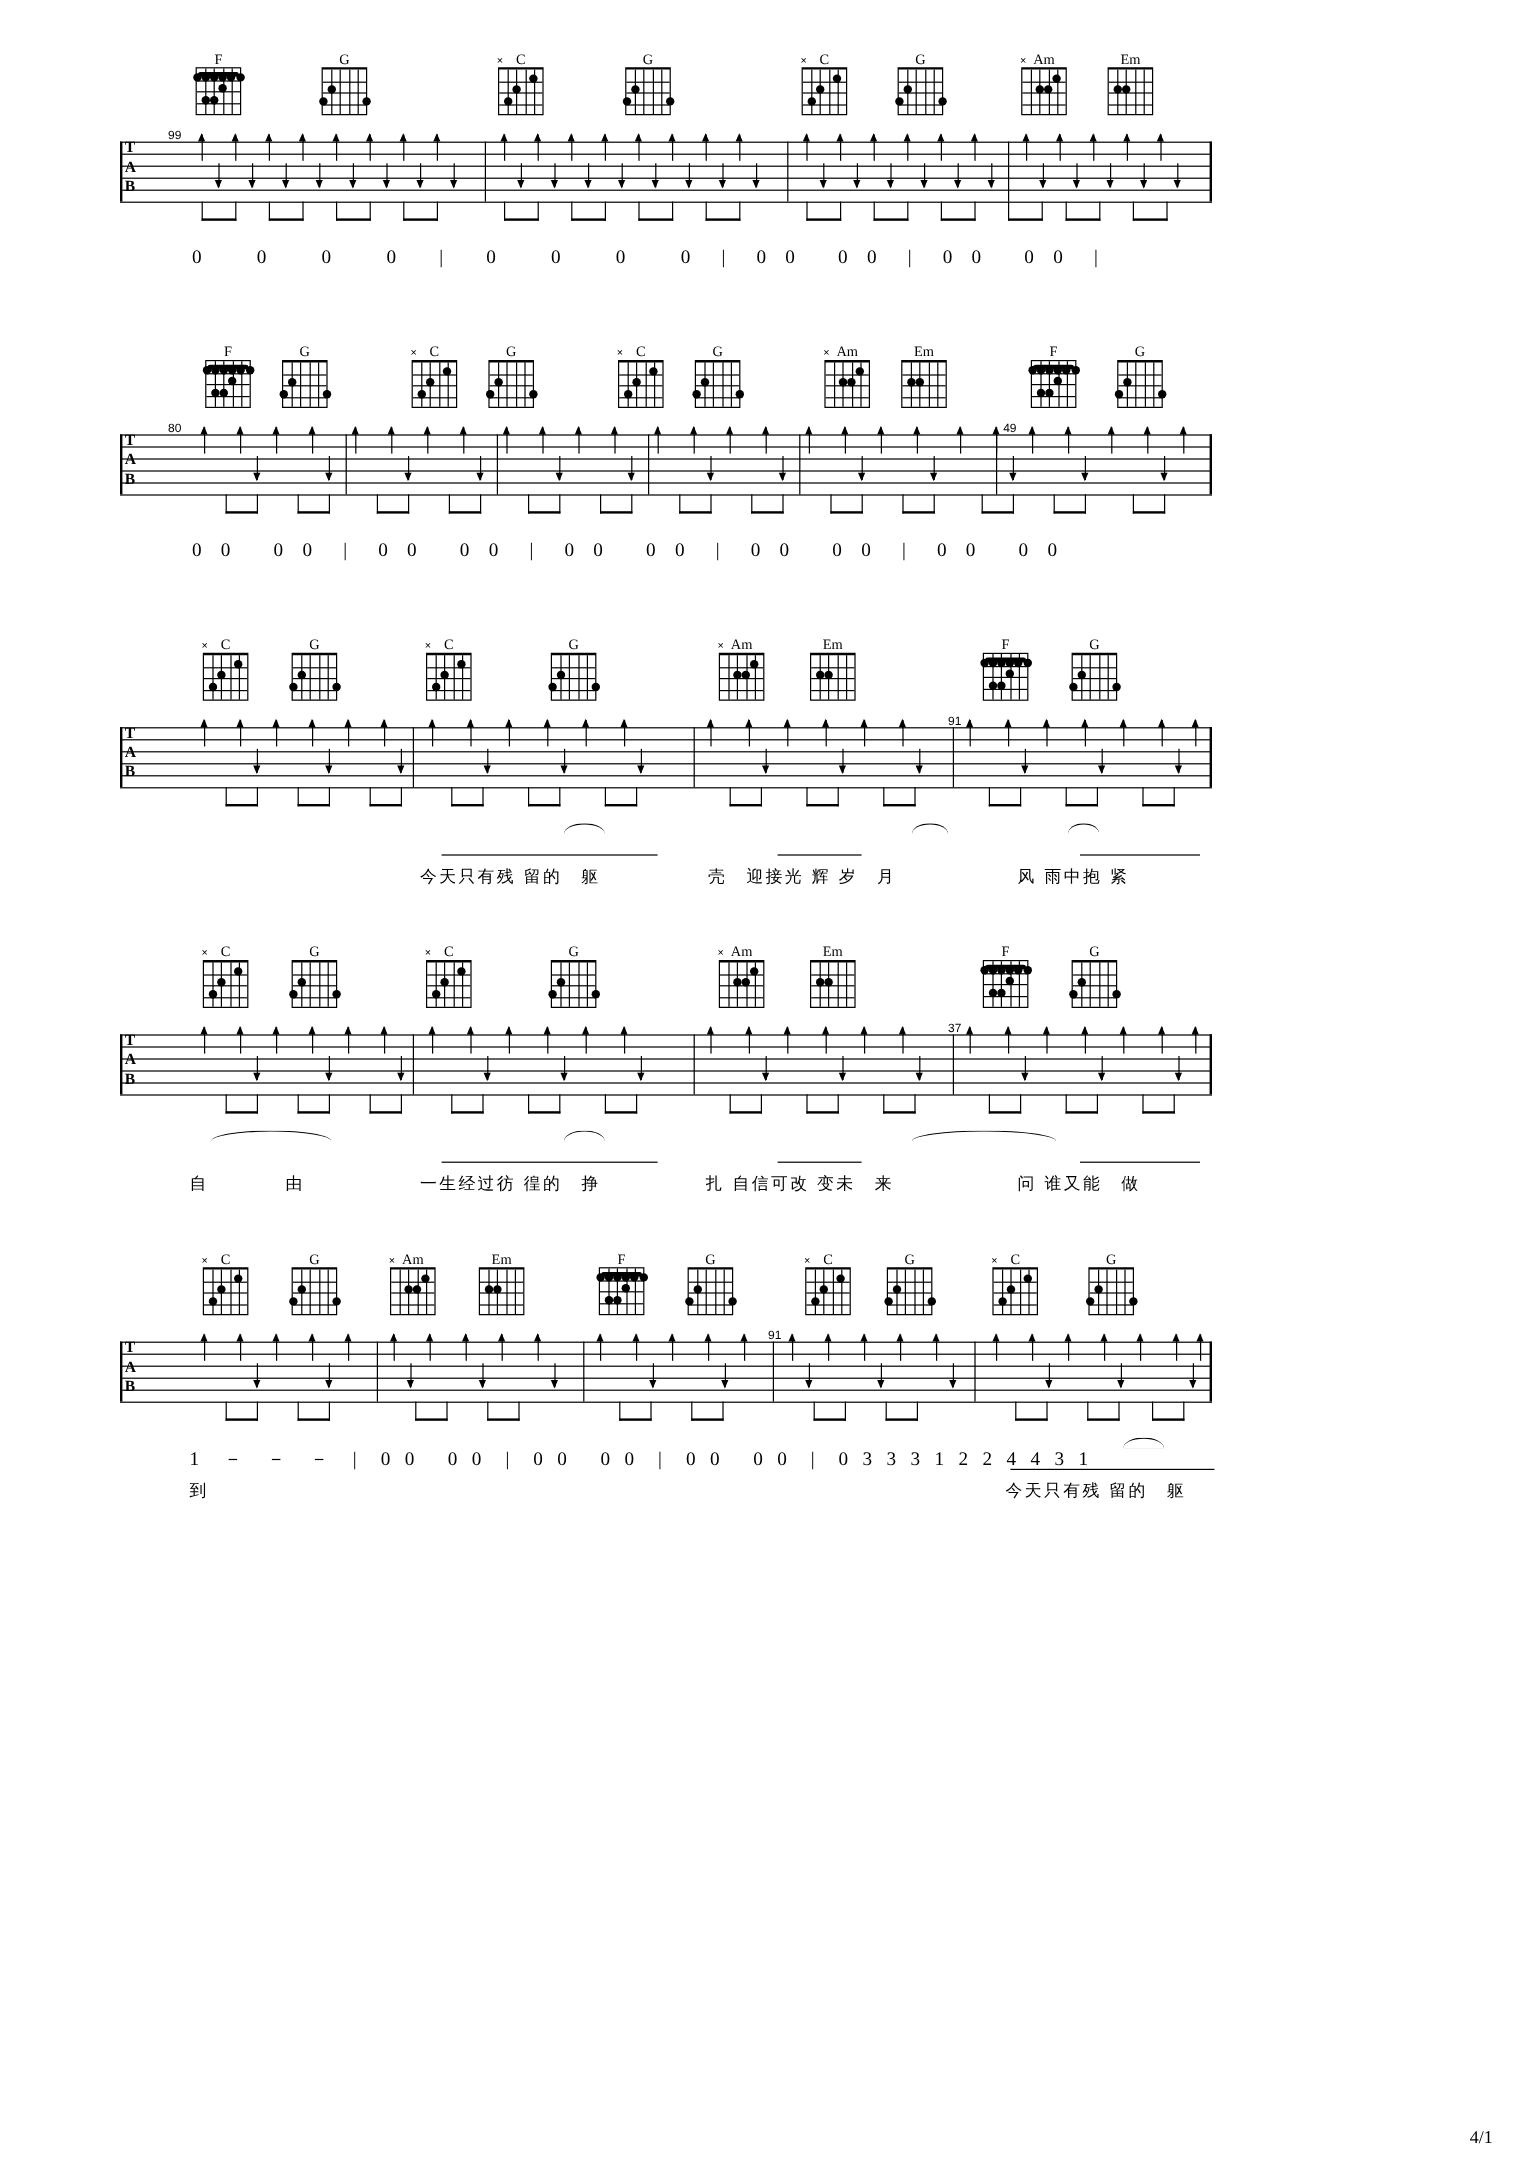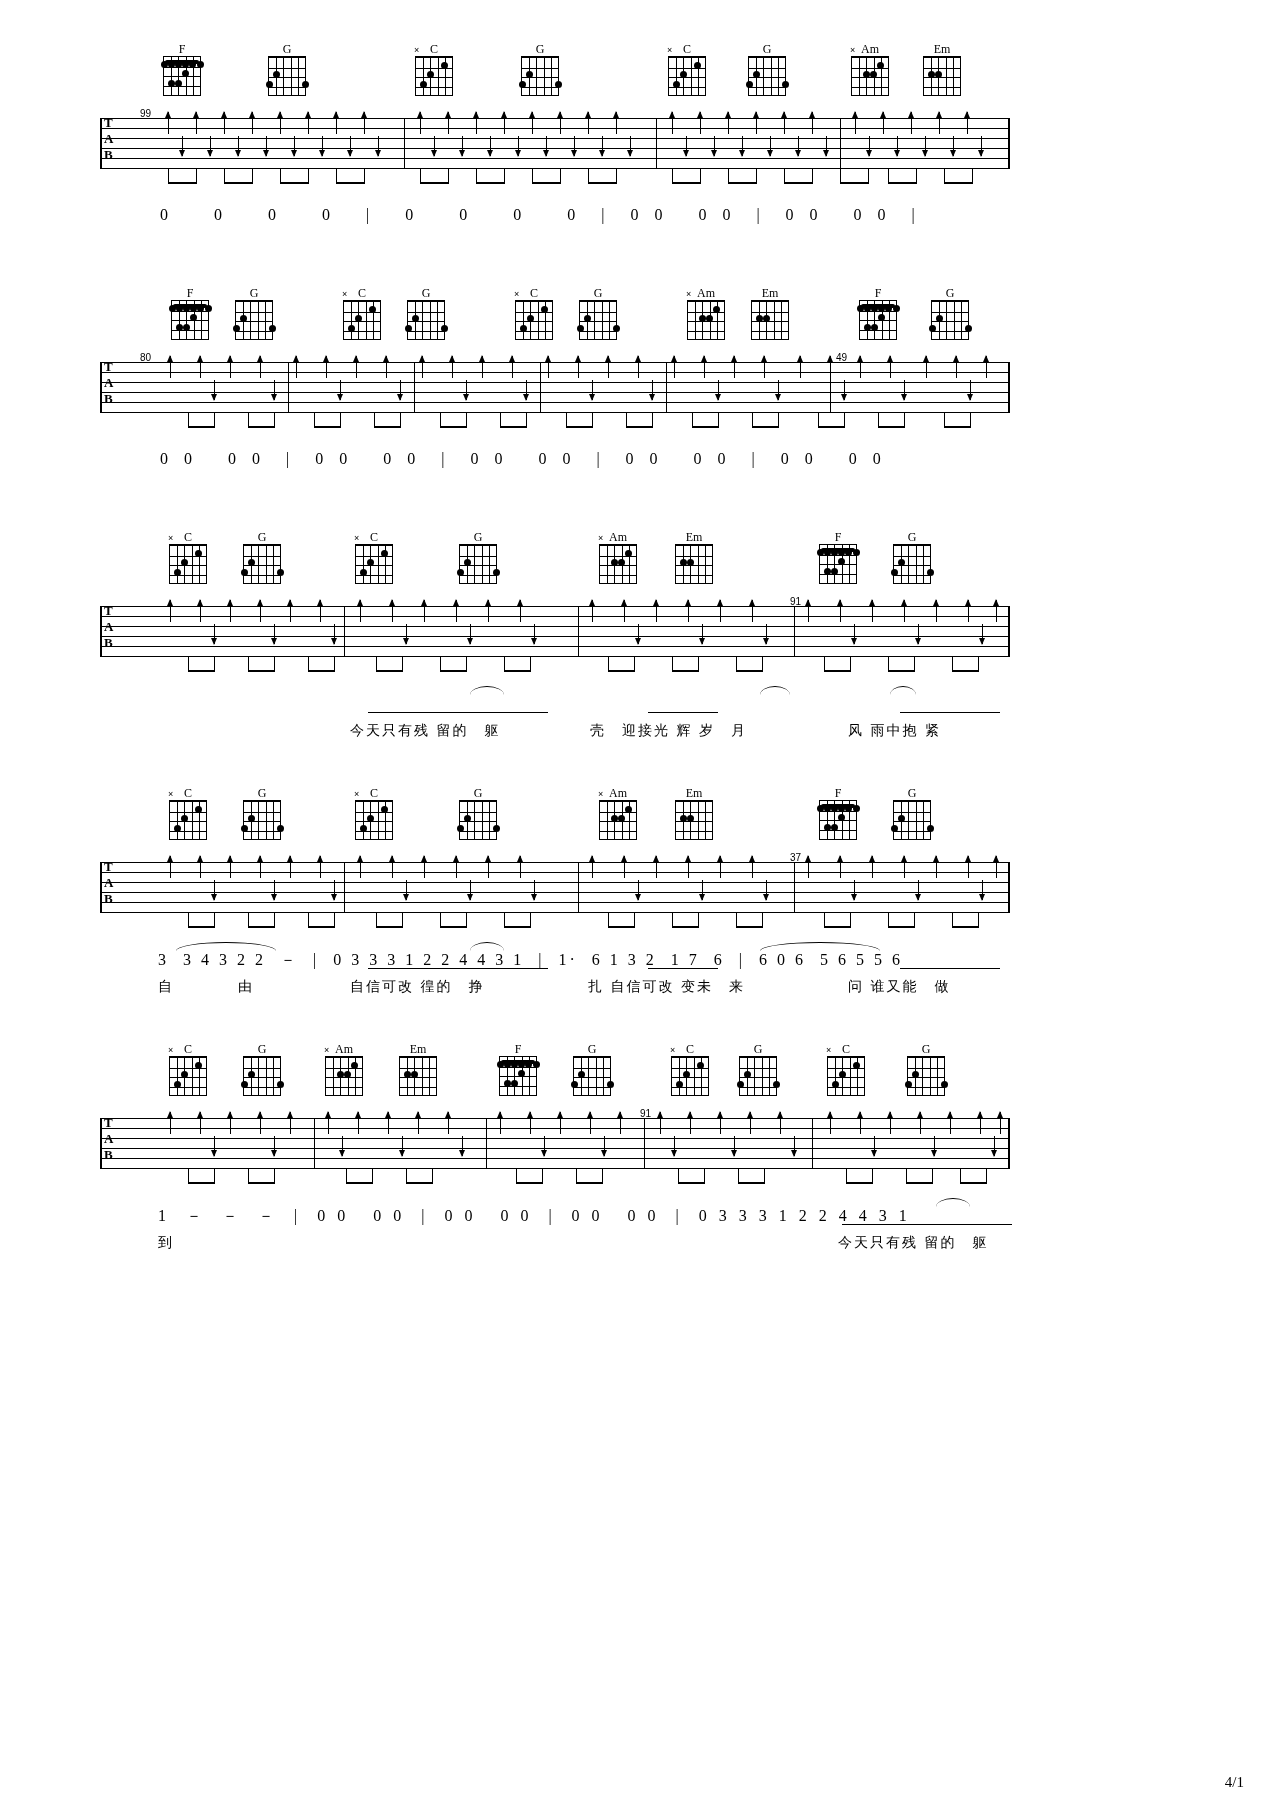--- a/index.html
+++ b/index.html
@@ -1035,29 +1035,28 @@
             <div class="beam" style="left:824px;top:76px;width:27px;"></div>
             <div class="stem" style="left:888px;top:62px;height:16px;"></div>
             <div class="stem" style="left:914px;top:62px;height:16px;"></div>
             <div class="beam" style="left:888px;top:76px;width:27px;"></div>
             <div class="stem" style="left:952px;top:62px;height:16px;"></div>
             <div class="stem" style="left:978px;top:62px;height:16px;"></div>
             <div class="beam" style="left:952px;top:76px;width:27px;"></div>
           </div>
         </div>
         <div style="position:relative;height:60px;">
-          <div class="jp" style="left:158px;top:0px;letter-spacing:3px;">3&nbsp;&nbsp;3 4 3 2 2&nbsp;&nbsp;－&nbsp;&nbsp;|&nbsp;&nbsp;0 3 3 3 1 2 2 4 4 3 1&nbsp;&nbsp;|&nbsp;&nbsp;1·&nbsp;&nbsp;6 1 3 2&nbsp;&nbsp;1 7&nbsp;&nbsp;6&nbsp;&nbsp;|&nbsp;&nbsp;6&nbsp;0 6&nbsp;&nbsp;5 6 5 5 6</div>
           <div class="jpunder" style="left:368px;top:18px;width:180px;"></div>
           <div class="jpunder" style="left:648px;top:18px;width:70px;"></div>
           <div class="jpunder" style="left:900px;top:18px;width:100px;"></div>
           <div class="slur" style="left:176px;top:-8px;width:100px;"></div>
           <div class="slur" style="left:470px;top:-8px;width:34px;"></div>
           <div class="slur" style="left:760px;top:-8px;width:120px;"></div>
           <div class="lyric" style="left:158px;top:28px;letter-spacing:2px;">自　　　　由</div>
-          <div class="lyric" style="left:350px;top:28px;letter-spacing:2px;">自信可改 徨的　挣</div>
+          <div class="lyric" style="left:350px;top:28px;letter-spacing:2px;">一生经过彷 徨的　挣</div>
           <div class="lyric" style="left:588px;top:28px;letter-spacing:2px;">扎 自信可改 变未　来</div>
           <div class="lyric" style="left:848px;top:28px;letter-spacing:2px;">问 谁又能　做</div>
         </div>
       </div>
       <div class="system" style="position:absolute;left:0;top:1042px;width:1100px;height:250px;">
         <div class="chords">
           <div class="chord" style="left:166px;top:0px;">
             <div class="cname">C</div>
             <div class="grid">
               <div class="v" style="left:7.2px"></div>

